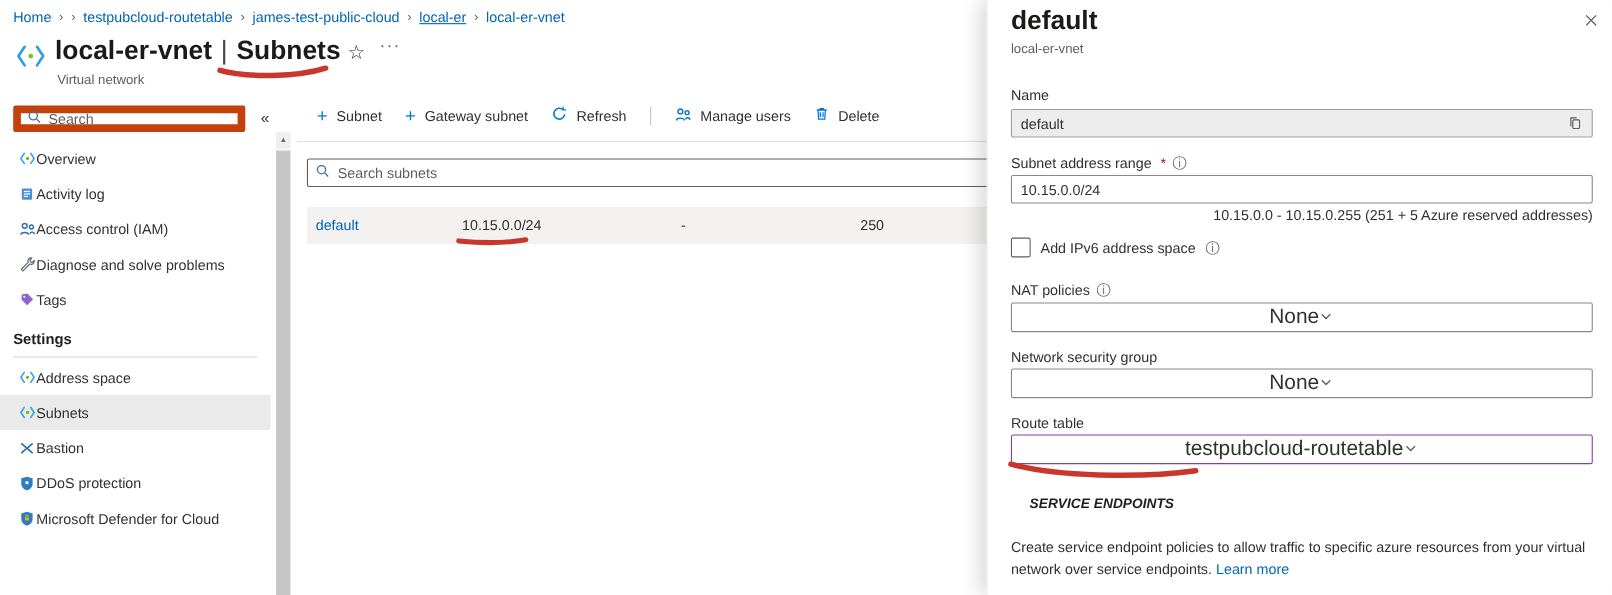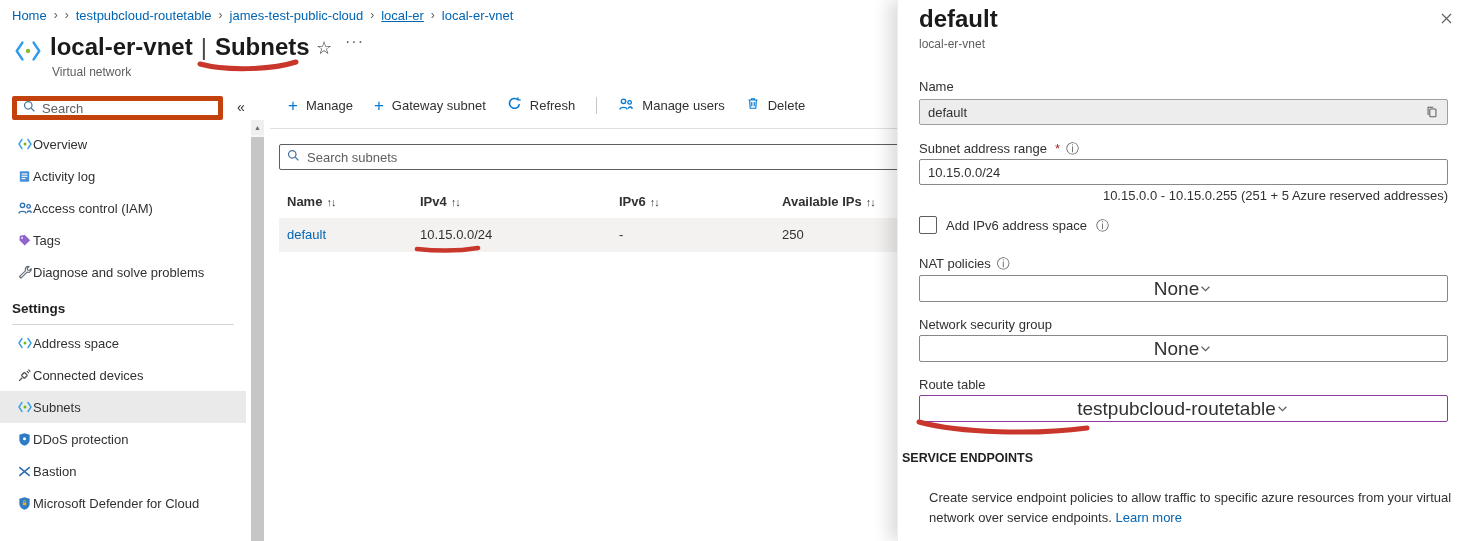--- a/index.html
+++ b/index.html
@@ -27,21 +27,21 @@
   .page-title .t-primary { font-weight:700; }
   .page-title .t-sep { font-weight:300; color:#484644; margin:0 8px; }
   .page-title .t-secondary { font-weight:600; }
   .red-underline-title { position:absolute; left:196px; top:57px; pointer-events:none; }
   .fav-star { position:absolute; left:316px; top:37px; font-size:18px; color:#323130; cursor:pointer; }
   .more-dots { position:absolute; left:345px; top:33px; font-size:16px; color:#605e5c; letter-spacing:1px; cursor:pointer; }
   .page-subtitle { position:absolute; left:52px; top:65px; font-size:12px; color:#605e5c;text-align:right; }
   
   .side-search {
     position:absolute; left:12px; top:96px; width:211px; height:24px;
-    border:5px solid #c2410c; border-radius:2px; background:#fff;
+    border:7px solid #c2410c; border-radius:2px; background:#fff;
     display:flex; align-items:center; padding:0 6px; gap:6px;
   }
   .side-search input { border:none; outline:none; width:100%; font-size:13px; font-family:inherit; color:#323130; background:transparent; }
   .side-search input::placeholder { color:#605e5c; }
   .collapse-btn { position:absolute; left:237px; top:99px; font-size:14px; color:#323130; cursor:pointer; }
   .side-scrollbar { position:absolute; left:251px; top:120px; width:13px; height:421px; background:#f6f6f6; }
   .scroll-up-btn { width:13px; height:15px; background:#efefef; font-size:7px; color:#6b6b6b; display:flex; align-items:center; justify-content:center; cursor:pointer; }
   .scroll-thumb { position:absolute; left:0; top:17px; width:13px; height:404px; background:#c6c6c6; cursor:pointer; }
   .sidenav { position:absolute; left:0; top:128px; width:246px; }
   .nav-item { height:32px; display:flex; align-items:center; padding-left:16px; font-size:13px; cursor:pointer; color:#323130; }
@@ -97,22 +97,22 @@
   .helper-text { position:absolute; left:21px; top:188px; width:529px; text-align:right; font-size:13px; color:#323130; }
   .chk-row { position:absolute; left:21px; top:216px; display:flex; align-items:center; gap:9px; }
   .chk-box { width:18px; height:18px; border:1px solid #605e5c; border-radius:2px; background:#fff; cursor:pointer; }
   .dropdown {
     position:absolute; left:21px; width:529px; height:27px;
     border:1px solid #8a8886; border-radius:2px; background:#fff;
     display:flex; align-items:center; justify-content:center;
     padding:0 10px 0 9px; cursor:pointer; font-size:19px;
   }
   .dropdown.focused { border:1.5px solid #8b3ba3; }
-  .se-heading { position:absolute; left:4px; top:451px; font-size:12.5px; font-weight:700; color:#201f1e; }
-  .se-desc { position:absolute; left:31px; top:488px; width:530px; font-size:13px; line-height:1.5; color:#323130; }
+  .se-heading { position:absolute; left:38px; top:451px; font-size:12.5px; font-weight:700; color:#201f1e;font-style:italic; }
+  .se-desc { position:absolute; left:21px; top:488px; width:530px; font-size:13px; line-height:1.5; color:#323130; }
   .link { color:#0065b3; cursor:pointer; text-decoration:none; }
   .red-underline-panel { position:absolute; left:17px; top:416px; pointer-events:none; }
 </style>
 </head>
 <body>
 
 <nav class="breadcrumb">
   <a class="crumb">Home</a>
   <span class="crumb-sep">›</span>
   <span class="crumb-sep">›</span>
@@ -184,99 +184,89 @@
           <path d="M2 13.5c0-2.8 7-2.8 7 0"></path>
           <circle cx="11.6" cy="6.4" r="1.8"></circle>
           <path d="M10.2 12.6c.4-2.2 4-2.2 3.9.4"></path>
         </svg>
       </span>
     <span>Access control (IAM)</span>
   </div>
   <div class="nav-item">
     <span class="nav-ic">
         <svg width="15" height="15" viewBox="0 0 16 16">
+          <path d="M12.8 1.6a3.1 3.1 0 0 0-3.6 4.3L2.6 12.5l1.6 1.6 6.6-6.6a3.1 3.1 0 0 0 4.3-3.6l-2 2-1.7-.5-.5-1.7z" fill="none" stroke="#5f6a74" stroke-width="1.2" stroke-linejoin="round"></path>
+        </svg>
+      </span>
+    <span>Diagnose and solve problems</span>
+  </div>
+  <div class="nav-item">
+    <span class="nav-ic">
+        <svg width="15" height="15" viewBox="0 0 16 16">
           <path d="M8.4 2 14 7.6 8.2 13.4 2.6 7.8 3 3l5.4-1z" fill="#9063cd"></path>
           <circle cx="5.4" cy="5.2" r="1" fill="#fff"></circle>
         </svg>
       </span>
     <span>Tags</span>
-  </div>
-  <div class="nav-item">
-    <span class="nav-ic">
-        <svg width="15" height="15" viewBox="0 0 16 16">
-          <path d="M12.8 1.6a3.1 3.1 0 0 0-3.6 4.3L2.6 12.5l1.6 1.6 6.6-6.6a3.1 3.1 0 0 0 4.3-3.6l-2 2-1.7-.5-.5-1.7z" fill="none" stroke="#5f6a74" stroke-width="1.2" stroke-linejoin="round"></path>
-        </svg>
-      </span>
-    <span>Diagnose and solve problems</span>
   </div>
 
   <div class="nav-header">Settings</div>
   <div class="nav-divider"></div>
 
   <div class="nav-item">
     <span class="nav-ic">
         <svg width="16" height="16" viewBox="0 0 16 16">
           <path d="M5 3.5 2 8l3 4.5M11 3.5 14 8l-3 4.5" fill="none" stroke="#3aa3e8" stroke-width="1.5" stroke-linecap="round"></path>
           <circle cx="8" cy="8" r="1.5" fill="#7db807"></circle>
         </svg>
       </span>
     <span>Address space</span>
   </div>
-  <div class="nav-item">
-    <span class="nav-ic">
-        <svg width="15" height="15" viewBox="0 0 16 16" fill="none" stroke="#4a4a4a" stroke-width="1.3">
-          <path d="M2.2 13.8 5.6 10.4"></path>
-          <rect x="5.6" y="5.6" width="4.6" height="4.6" rx="1" transform="rotate(45 7.9 7.9)"></rect>
-          <path d="M10.6 3.4l2 2M12.2 1.8l2 2"></path>
-        </svg>
-      </span>
-    <span>Connected devices</span>
-  </div>
   <div class="nav-item selected">
     <span class="nav-ic">
         <svg width="16" height="16" viewBox="0 0 16 16">
           <path d="M5 3.5 2 8l3 4.5M11 3.5 14 8l-3 4.5" fill="none" stroke="#3aa3e8" stroke-width="1.5" stroke-linecap="round"></path>
           <circle cx="8" cy="8" r="1.5" fill="#7db807"></circle>
         </svg>
       </span>
     <span>Subnets</span>
   </div>
   <div class="nav-item">
     <span class="nav-ic">
+        <svg width="15" height="15" viewBox="0 0 16 16" fill="none" stroke="#2e6fb0" stroke-width="1.7" stroke-linecap="round">
+          <path d="M3 3.8l10 8.4M13 3.8 3 12.2"></path>
+        </svg>
+      </span>
+    <span>Bastion</span>
+  </div>
+  <div class="nav-item">
+    <span class="nav-ic">
         <svg width="15" height="15" viewBox="0 0 16 16">
           <path d="M8 1.4 13.5 3v5c0 3.6-2.5 5.9-5.5 6.6C5 13.9 2.5 11.6 2.5 8V3z" fill="#2e7cc4"></path>
           <circle cx="8" cy="7.2" r="1.6" fill="#fff"></circle>
         </svg>
       </span>
     <span>DDoS protection</span>
-  </div>
-  <div class="nav-item">
-    <span class="nav-ic">
-        <svg width="15" height="15" viewBox="0 0 16 16" fill="none" stroke="#2e6fb0" stroke-width="1.7" stroke-linecap="round">
-          <path d="M3 3.8l10 8.4M13 3.8 3 12.2"></path>
-        </svg>
-      </span>
-    <span>Bastion</span>
   </div>
   <div class="nav-item">
     <span class="nav-ic">
         <svg width="15" height="15" viewBox="0 0 16 16">
           <path d="M8 1.4 13.5 3v5c0 3.6-2.5 5.9-5.5 6.6C5 13.9 2.5 11.6 2.5 8V3z" fill="#2e7cc4"></path>
           <path d="M6.9 6.8V5.8a1.1 1.1 0 0 1 2.2 0v1" stroke="#f2b10e" stroke-width="1" fill="none"></path>
           <rect x="6.2" y="6.8" width="3.6" height="3.1" rx="0.5" fill="#f2b10e"></rect>
         </svg>
       </span>
     <span>Microsoft Defender for Cloud</span>
   </div>
 </nav>
 
 <div class="cmdbar">
   <div class="cmd">
     <span class="plus">+</span>
-    <span>Manage</span>
+    <span>Subnet</span>
   </div>
   <div class="cmd">
     <span class="plus">+</span>
     <span>Gateway subnet</span>
   </div>
   <div class="cmd">
     <span><svg width="15" height="15" viewBox="0 0 16 16" fill="none" stroke="#0078d4" stroke-width="1.6">
           <path d="M13.2 8.6A5.3 5.3 0 1 1 11.6 4"></path>
           <path d="M11.6 1.2v3h3" stroke-width="1.3"></path>
         </svg></span>
@@ -306,26 +296,20 @@
   <span>
     <svg width="13" height="13" viewBox="0 0 16 16">
         <circle cx="6.5" cy="6.5" r="4.6" fill="none" stroke="#41729f" stroke-width="1.5"></circle>
         <line x1="10.2" y1="10.2" x2="14" y2="14" stroke="#41729f" stroke-width="1.5"></line>
       </svg>
   </span>
   <input placeholder="Search subnets" style="">
 </div>
 
 <div class="grid">
-  <div class="grid-header">
-    <span class="col g-name"><span>Name</span><span class="sort-glyph">↑↓</span></span>
-    <span class="col g-ipv4"><span>IPv4</span><span class="sort-glyph">↑↓</span></span>
-    <span class="col g-ipv6"><span>IPv6</span><span class="sort-glyph">↑↓</span></span>
-    <span class="col g-avail"><span>Available IPs</span><span class="sort-glyph">↑↓</span></span>
-  </div>
   <div class="grid-row">
     <span class="cell g-name cell-link" style="position:absolute;">default</span>
     <span class="cell g-ipv4" style="position:absolute;">10.15.0.0/24</span>
     <span class="cell g-ipv6" style="position:absolute;">-</span>
     <span class="cell g-avail" style="position:absolute;">250</span>
     <svg class="red-underline-row" width="68" height="10" viewBox="0 0 68 10">
       <path d="M3 5 C 22 7, 46 7, 64 4" fill="none" stroke="#c9362c" stroke-width="4.6" stroke-linecap="round"></path>
     </svg>
   </div>
 </div>

